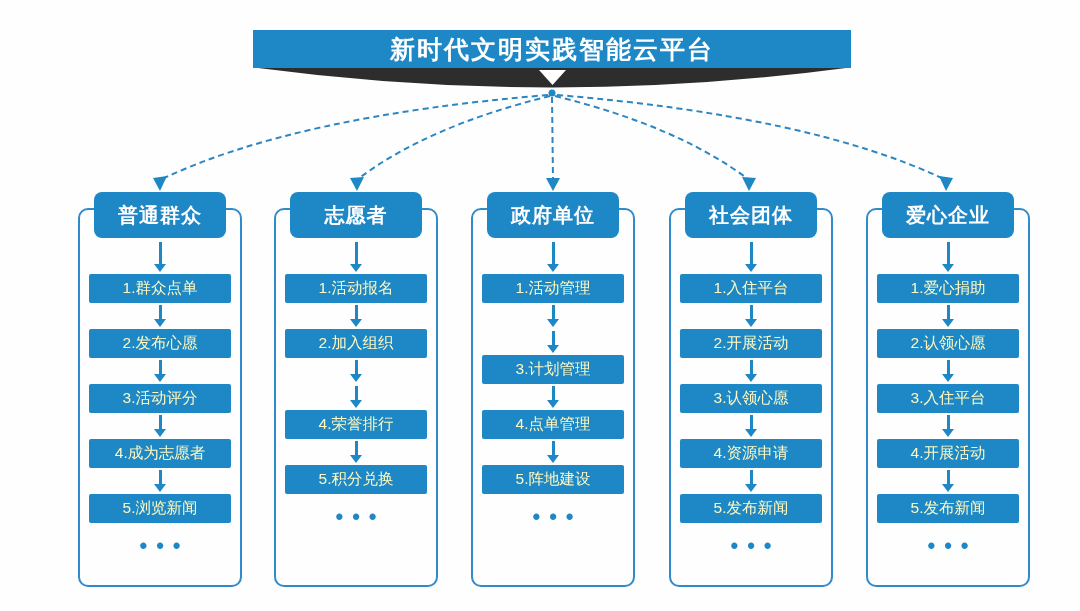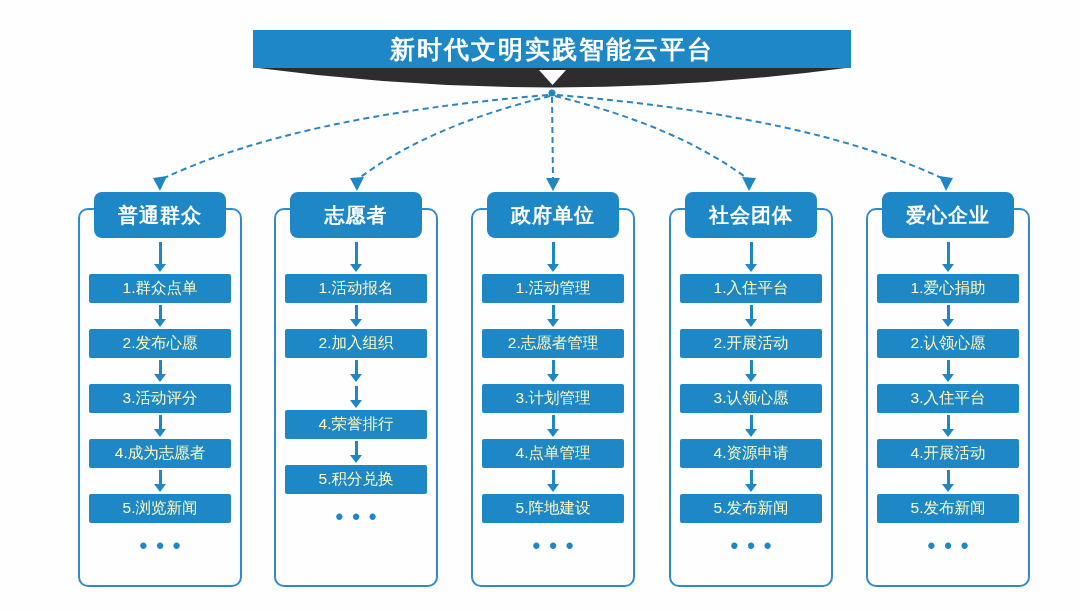--- a/index.html
+++ b/index.html
@@ -210,21 +210,20 @@
       <div class="dots">•••</div>
     </div>
   </div>
 
   <div class="column col-3">
     <div class="col-header">政府单位</div>
     <div class="flow">
       <div class="varrow varrow-first"></div>
       <div class="step">1.活动管理</div>
       <div class="varrow varrow-mid"></div>
-      <div class="step">2.志愿者管理</div>
       <div class="varrow varrow-mid"></div>
       <div class="step">3.计划管理</div>
       <div class="varrow varrow-mid"></div>
       <div class="step">4.点单管理</div>
       <div class="varrow varrow-mid"></div>
       <div class="step">5.阵地建设</div>
       <div class="dots">•••</div>
     </div>
   </div>
 

